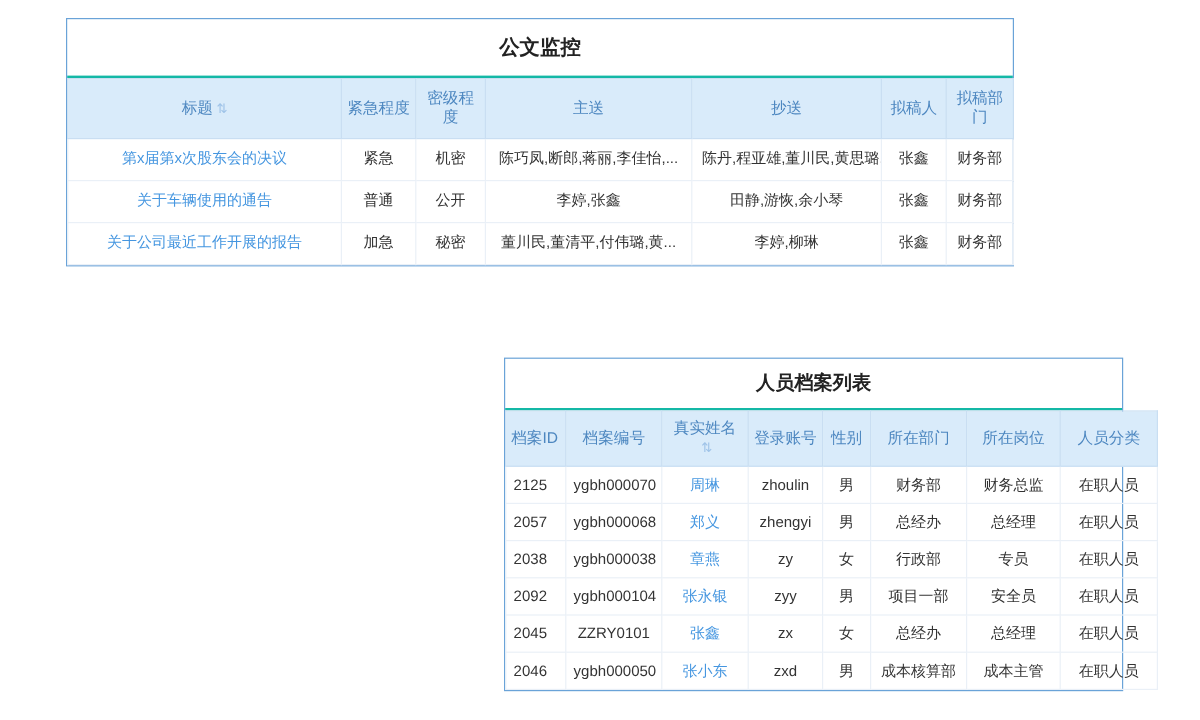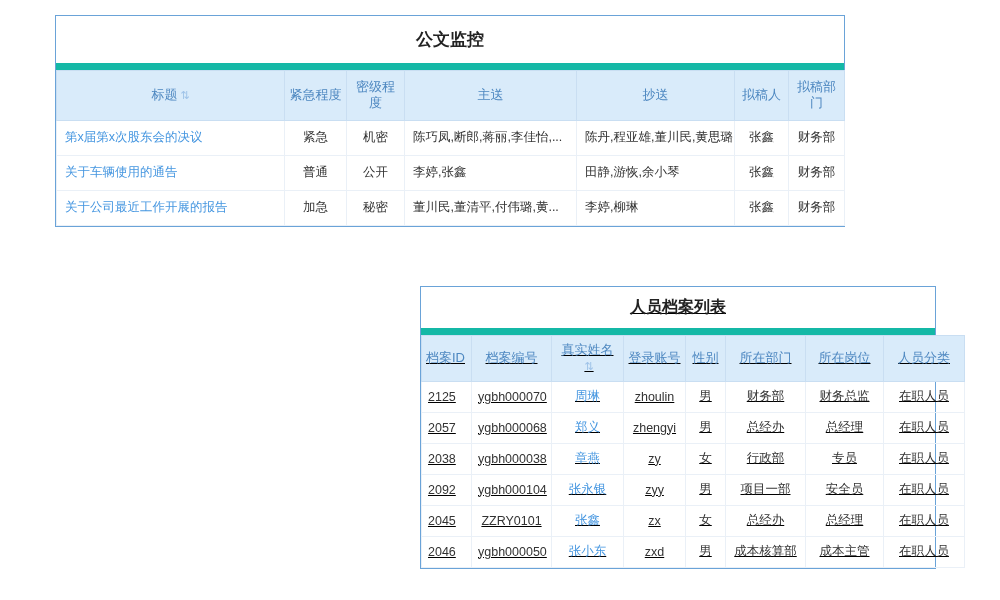--- a/index.html
+++ b/index.html
@@ -2,35 +2,35 @@
 <html><head>
 <meta charset="utf-8">
 <style>
   * { margin:0; padding:0; box-sizing:border-box; }
   html,body { width:1000px; height:600px; background:#ffffff;
     font-family:"Liberation Sans", sans-serif; }
   body { position:relative; overflow:hidden; }
 
   .panel { position:absolute; background:#fff; border:1px solid #6aa3d8; }
   #doc-panel { left:55px; top:15px; width:790px; }
-  #personnel-panel { left:420px; top:286px; width:516px;text-decoration:underline; }
+  #personnel-panel { left:420px; top:298px; width:516px; }
 
   .tbl-title { text-align:center; font-weight:bold; color:#222;
-    border-bottom:7px solid #14b8a6; }
+    border-bottom:2px solid #14b8a6; }
   #doc-panel .tbl-title { font-size:17px; padding:12px 0; }
   #personnel-panel .tbl-title { font-size:16px; padding:10px 0; }
 
   table { width:100%; border-collapse:collapse; table-layout:fixed; }
   th { background:#d9ebfa; color:#4d87c0; font-weight:normal;
     text-align:center; vertical-align:middle;
     border:1px solid #c9def2; line-height:1.25; }
   td { color:#333; text-align:center; vertical-align:middle;
     border:1px solid #eaf0f7; white-space:nowrap; overflow:hidden; }
   #doc-panel th { font-size:13px; padding:8px 4px; height:48px; }
-  #doc-panel td { font-size:12.5px; padding:4px 8px; height:35px; }
+  #doc-panel td { font-size:12.5px; padding:4px 8px; height:35px;text-align:center; }
   #personnel-panel th { font-size:13px; padding:6px 4px; height:42px; }
   #personnel-panel td { font-size:12.5px; padding:4px 6px; height:31px; }
 
   td.al, th.al { text-align:left; }
   a.cell-link { color:#4596e0; text-decoration:none; cursor:pointer; }
   .sort { color:#9fc3e8; font-size:11px; margin-left:3px; cursor:pointer; }
 </style>
 </head>
 <body>
 

